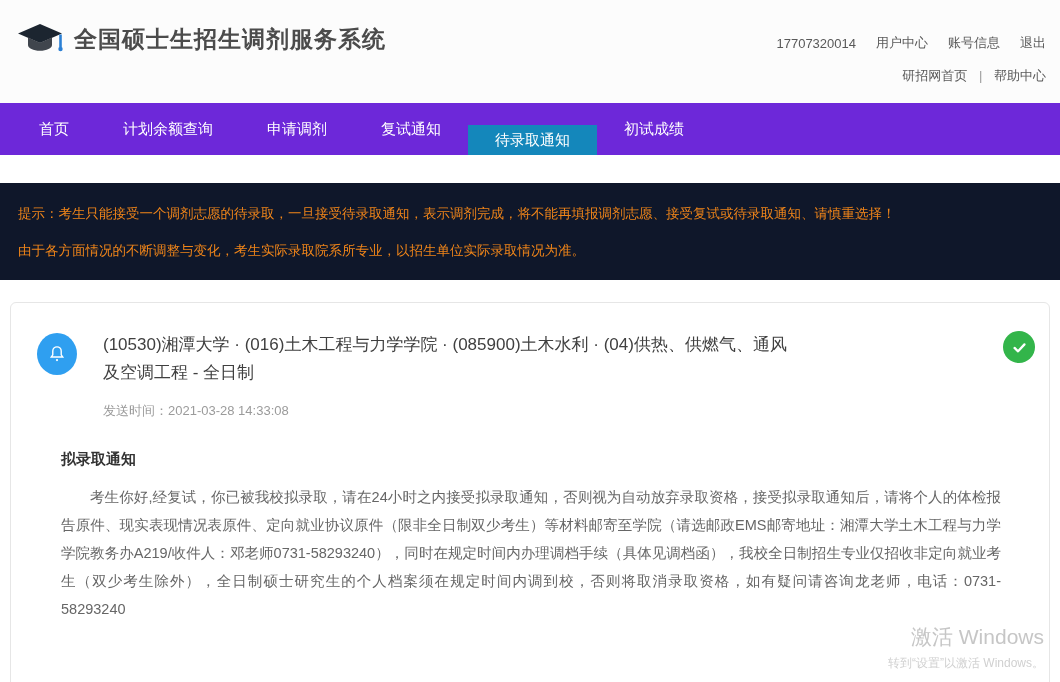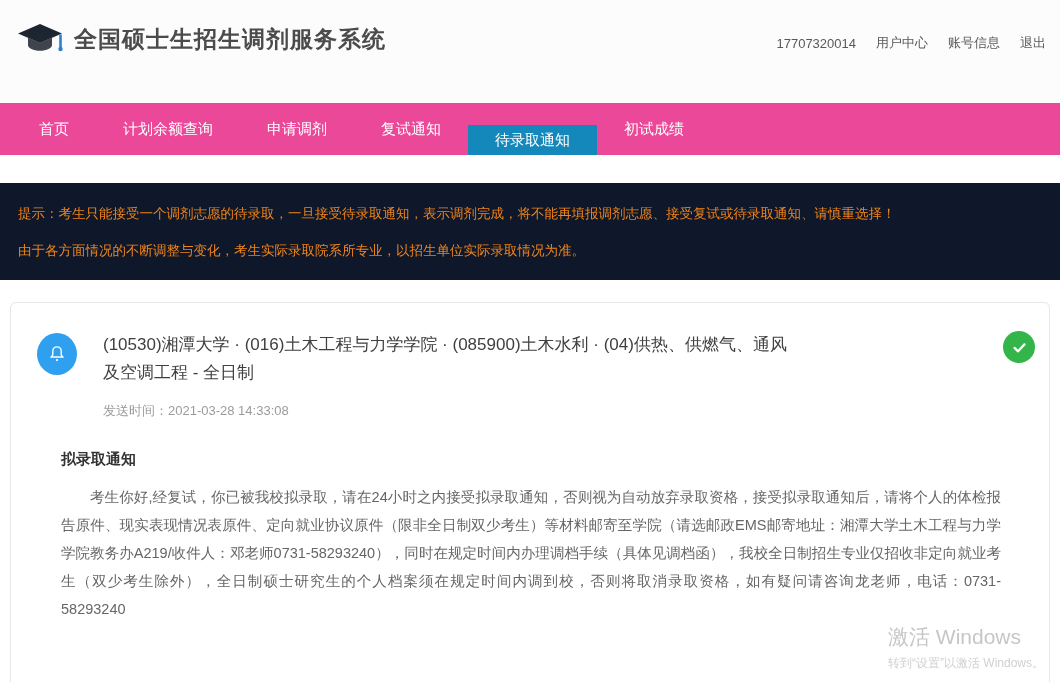--- a/index.html
+++ b/index.html
@@ -15,21 +15,21 @@
   .cap-icon { width:48px; height:34px; flex:none; }
   .site-title { font-size:23px; color:#4b4b4b; font-weight:600; margin-left:10px; letter-spacing:1px; }
   .header-right { position:absolute; top:10px; right:14px; text-align:right; font-size:13px; color:#595959; }
   .hr-row1 { display:flex; justify-content:flex-end; align-items:center;margin-top:24px; }
   .hr-row1 .phone { color:#595959; }
   .hr-row1 a { color:#595959; text-decoration:none; margin-left:20px; cursor:pointer; }
   .hr-row2 { margin-top:15px; color:#595959; }
   .hr-row2 a { color:#595959; text-decoration:none; cursor:pointer; }
   .hr-row2 .sep { margin:0 8px; color:#9a9a9a; }
   
-  .nav { height:52px; background:#ec4899; display:flex; align-items:stretch; padding-left:12px;text-align:center; }
+  .nav { height:52px; background:#6d28d9; display:flex; align-items:stretch; padding-left:12px;text-align:center; }
   .nav-item { display:flex; align-items:center; padding:0 27px; color:#ffffff; font-size:15px; cursor:pointer; white-space:nowrap; }
   .nav-item.active { background:#1487bb;margin-top:22px; }
   
   .notice { margin-top:28px; background:#0f172a; padding:19px 18px 17px 18px; }
   .notice p { font-size:13.5px; color:#f08519; line-height:24px; }
   .notice p + p { margin-top:13px; }
   
   .card {
     width:1040px; margin:22px auto 0 auto;
     background:#ffffff; border:1px solid #e6e6e6; border-radius:6px;
@@ -44,21 +44,21 @@
   .status-box { position:absolute; top:26px; right:14px; display:flex; }
   .check-badge { width:32px; height:32px; border-radius:50%; background:#33b54a; flex:none;
     display:flex; align-items:center; justify-content:center; margin-top:2px; }
   .status-texts { margin-left:9px; }
   .status-line { font-size:14px; color:#5a5a5a; }
   .status-time { font-size:13px; color:#a8a8a8; margin-top:6px; }
   .card-body { padding:30px 48px 0 50px; }
   .body-heading { font-size:15px; font-weight:bold; color:#333333; }
   .body-text { margin-top:14px; font-size:14.5px; color:#666666; line-height:28px; text-indent:2em; text-align:justify; }
   
-  .watermark { position:absolute; right:16px; bottom:10px; text-align:left; pointer-events:none; }
+  .watermark { position:absolute; right:16px; bottom:10px; text-align:right; pointer-events:none; }
   .wm-line1 { font-size:21px; color:#c6c6c6; }
   .wm-line2 { font-size:12px; color:#d0d0d0; margin-top:4px; }
 </style>
 </head>
 <body>
 
 <div class="header">
   <div class="logo-row">
     <span class="cap-icon">
       <svg viewBox="0 0 48 34" width="48" height="34">
@@ -69,20 +69,25 @@
       </svg>
     </span>
     <span class="site-title">全国硕士生招生调剂服务系统</span>
   </div>
   <div class="header-right">
     <div class="hr-row1">
       <span class="phone">17707320014</span>
       <a>用户中心</a>
       <a>账号信息</a>
       <a>退出</a>
+    </div>
+    <div class="hr-row2">
+      <a>研招网首页</a>
+      <span class="sep">|</span>
+      <a>帮助中心</a>
     </div>
   </div>
 </div>
 
 <div class="nav">
   <div class="nav-item">首页</div>
   <div class="nav-item">计划余额查询</div>
   <div class="nav-item">申请调剂</div>
   <div class="nav-item">复试通知</div>
   <div class="nav-item active">待录取通知</div>

